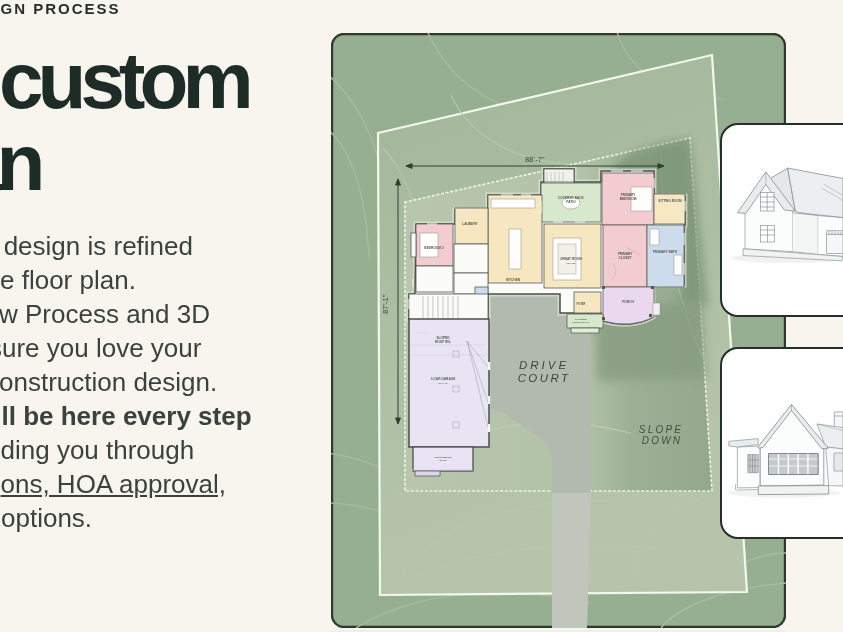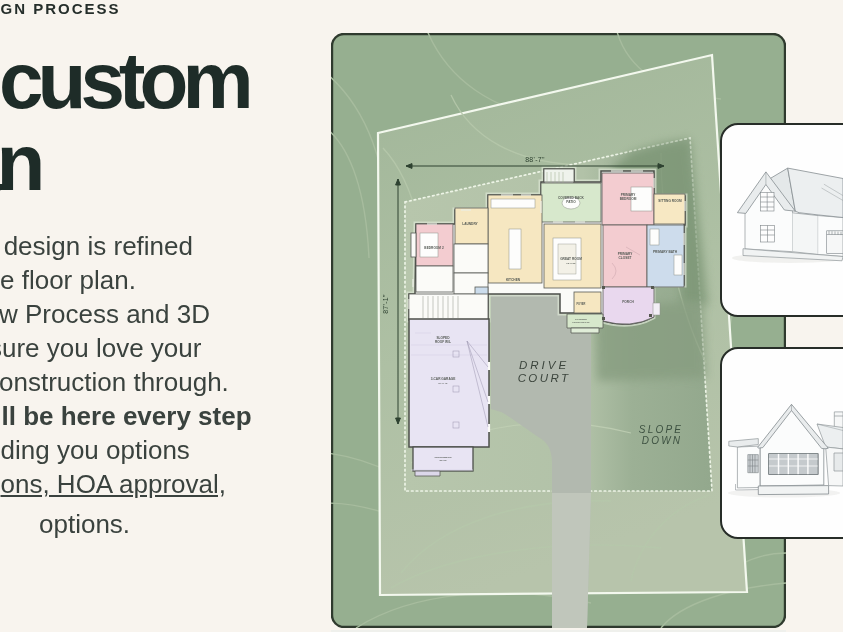--- a/index.html
+++ b/index.html
@@ -14,25 +14,25 @@
 
 <div class="abs" style="left:-169.5px;top:41px;font-size:80px;line-height:80px;font-weight:bold;letter-spacing:-6px;color:#1e2c28;white-space:pre;">Your custom</div>
 
 <div class="abs" style="left:-101px;top:123px;font-size:80px;line-height:80px;font-weight:bold;letter-spacing:-6px;color:#1e2c28;white-space:pre;">plan</div>
 
 <div class="abs" style="left:0;top:231px;width:0;height:0;font-size:26px;color:#3a423e;">
 <div class="abs" style="left:-3.6px;top:0px;white-space:pre;"> design is refined</div>
 <div class="abs" style="left:0px;top:34px;white-space:pre;">e floor plan.</div>
 <div class="abs" style="left:-1px;top:68px;white-space:pre;">w Process and 3D</div>
 <div class="abs" style="left:-11px;top:102px;white-space:pre;">sure you love your</div>
-<div class="abs" style="left:-1px;top:136px;white-space:pre;">onstruction through.</div>
+<div class="abs" style="left:-1px;top:136px;white-space:pre;">onstruction design.</div>
 <div class="abs" style="left:1.5px;top:170px;white-space:pre;font-weight:bold;">ll be here every step</div>
-<div class="abs" style="left:0.5px;top:204px;white-space:pre;">ding you options</div>
+<div class="abs" style="left:0.5px;top:204px;white-space:pre;">ding you through</div>
 <div class="abs" style="left:0.5px;top:238px;white-space:pre;text-decoration:underline;">ons, HOA approval,</div>
-<div class="abs" style="left:1px;top:278px;white-space:pre;padding-left:38px;">options.</div>
+<div class="abs" style="left:1px;top:272px;white-space:pre;">options.</div>
 </div>
 
 <svg class="abs" style="left:331px;top:33px;" width="455" height="595" viewBox="0 0 455 595">
   <defs>
     <linearGradient id="lotg" x1="0" y1="0" x2="0.25" y2="1">
       <stop offset="0" stop-color="#a1b699"></stop>
         <stop offset="0.55" stop-color="#aec0a4"></stop>
       <stop offset="1" stop-color="#b7c4ab"></stop>
     </linearGradient>
     <linearGradient id="envg" x1="0" y1="0" x2="1" y2="0">

